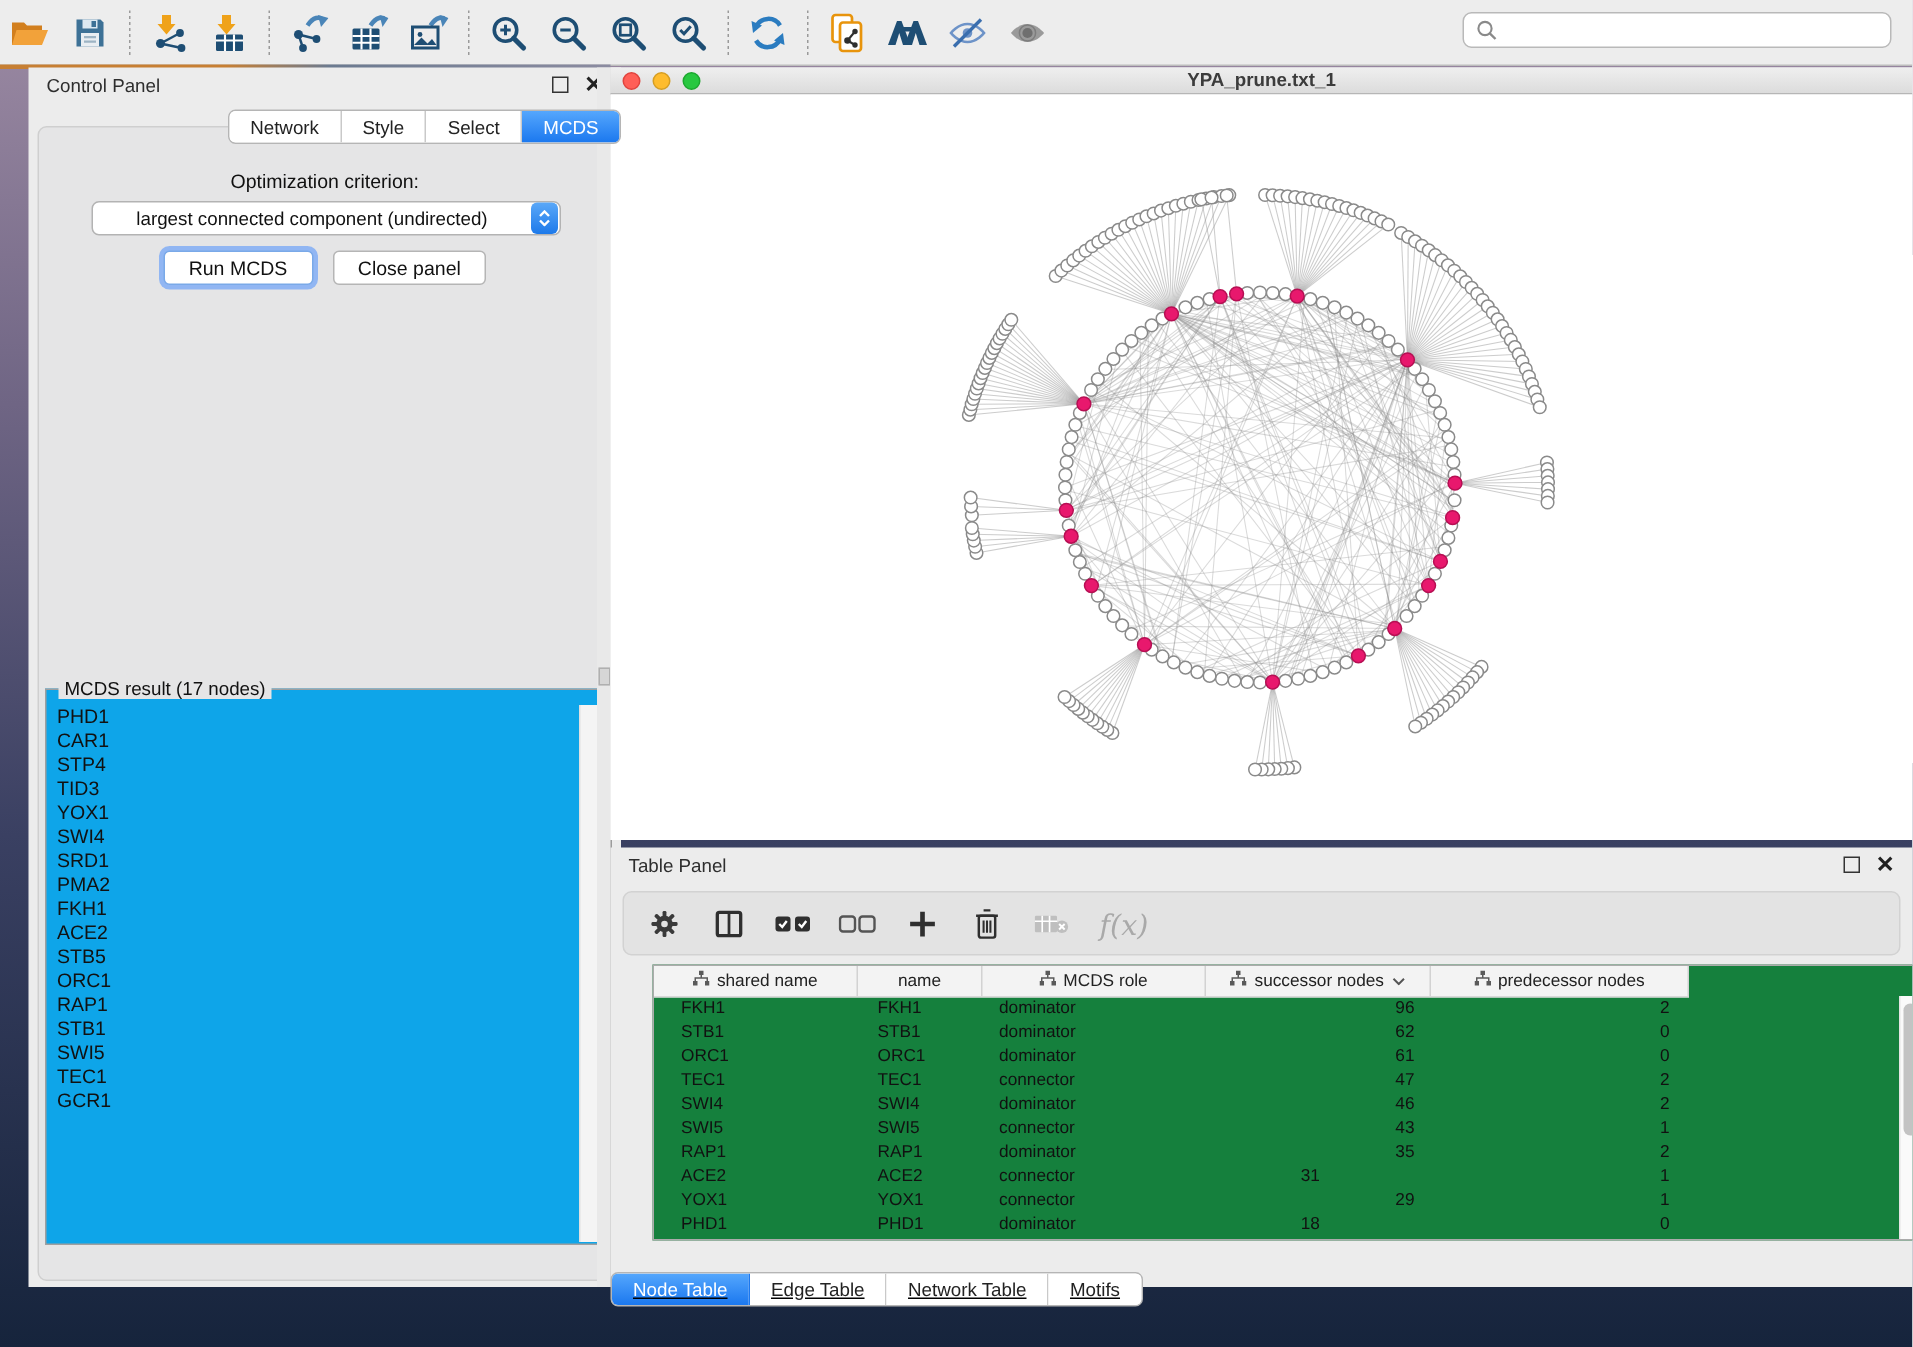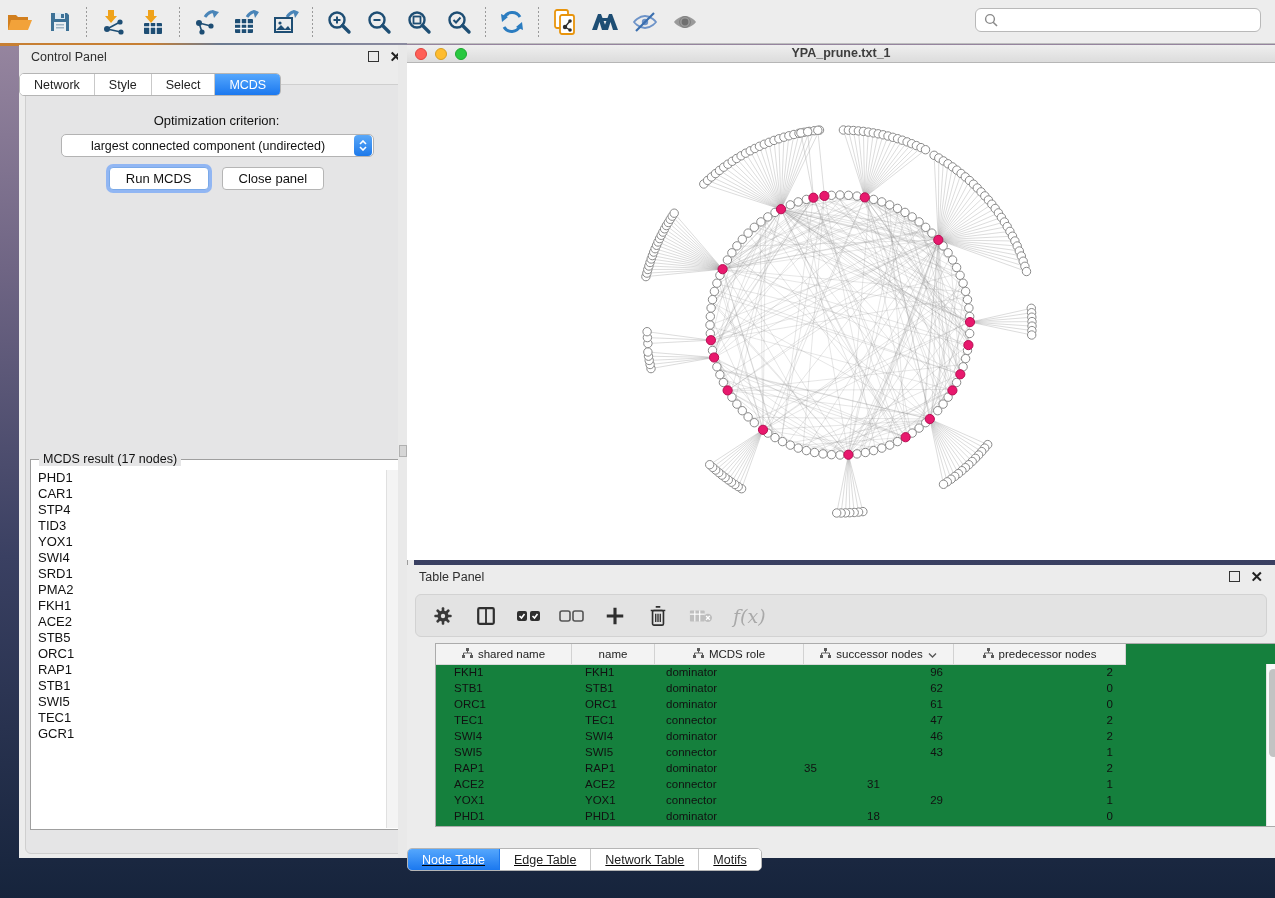--- a/index.html
+++ b/index.html
@@ -16,39 +16,39 @@
   .searchbox{position:absolute;left:975px;top:8px;width:286px;height:24px;background:#fff;
     border:1px solid #b9b9b9;border-radius:6px;display:flex;align-items:center;padding-left:8px;box-sizing:border-box;}
   .searchbox input{border:none;outline:none;flex:1;font-size:12px;background:transparent;margin-left:5px;}
   
   .panel-head{height:23px;display:flex;align-items:center;font-size:12.5px;color:#2e2e2e;padding:0 12px;}
   .panel-head .spacer{flex:1;}
   .float-ico{width:9px;height:9px;border:1.5px solid #333;display:inline-block;margin-right:10px;}
   .close-ico{font-size:15px;font-weight:bold;color:#222;line-height:9px;}
   
   .control-panel{position:absolute;left:3px;top:45px;width:395px;height:813px;background:#ececec;margin-left:16px;}
-  .cp-tabs{position:absolute;left:0;top:28px;width:100%;display:flex;justify-content:flex-start;z-index:2;}
+  .cp-tabs{position:absolute;left:0;top:28px;width:100%;display:flex;justify-content:flex-end;z-index:2;}
   .seg{display:flex;border:1px solid #b5b5b5;border-radius:5px;overflow:hidden;background:#fff;height:21px;}
   .seg .tab{padding:0 14px;font-size:12.5px;color:#222;display:flex;align-items:center;border-right:1px solid #c9c9c9;background:#fff;}
   .seg .tab:last-child{border-right:none;}
   .seg .tab.sel{background:linear-gradient(180deg,#55a7fd,#1b78ef);color:#fff;border-right-color:#1b78ef;}
   .cp-box{position:absolute;left:6px;top:39px;width:381px;height:768px;background:#e5e5e6;
     border:1px solid #cfcfcf;border-radius:6px;}
   .opt-label{position:absolute;left:0;top:68px;width:100%;text-align:center;font-size:13px;color:#111;}
   .dropdown{position:absolute;left:42px;top:89px;width:313px;height:23px;background:#fff;border:1px solid #b3b3b3;
     border-radius:5px;display:flex;align-items:center;box-sizing:border-box;font-size:12.5px;color:#111;}
   .dropdown .dd-text{flex:1;text-align:center;}
   .stepper{width:18px;height:21px;border-radius:4px;background:linear-gradient(180deg,#5aa8f8,#1d79ea);
     display:flex;flex-direction:column;align-items:center;justify-content:center;gap:1px;margin-right:1px;}
   .stepper svg{display:block;}
   .btn-row{position:absolute;left:0;top:122px;width:100%;display:flex;justify-content:center;gap:13px;}
   .pbtn{height:23px;padding:0 16px;background:#fff;border:1px solid #b5b5b5;border-radius:4px;
     font-size:13px;color:#111;font-family:"Liberation Sans",sans-serif;}
   .pbtn.focus{box-shadow:0 0 0 3px rgba(77,144,254,.55);border-color:#7aa9e8;}
-  .mcds-fieldset{position:absolute;left:11px;top:414px;width:371px;height:371px;background:#ffffff;
+  .mcds-fieldset{position:absolute;left:11px;top:414px;width:371px;height:371px;background:#0ea5e9;
     border:1px solid #9f9f9f;box-sizing:border-box;}
   .mcds-legend{position:absolute;left:8px;top:-8px;background:#e5e5e6;padding:0 4px;font-size:12.5px;color:#111;}
   .mcds-list{position:absolute;left:1px;top:10px;right:13px;bottom:1px;overflow:hidden;
     font-size:13px;color:#111;padding-left:6px;}
   .mcds-list div{height:16px;line-height:16px;}
   .mcds-scroll{position:absolute;top:10px;right:1px;bottom:1px;width:12px;background:#f4f4f4;border-left:1px solid #e0e0e0;}
   
   .vsplit{position:absolute;left:398px;top:45px;width:9px;height:813px;background:#e9e9e9;border-right:1px solid #9c9c9c;}
   .vsplit .grip{position:absolute;left:1px;top:400px;width:6px;height:10px;background:#d6d6d6;border:1px solid #b0b0b0;}
   
@@ -1121,21 +1121,21 @@
             <div class="tcell" style="width: 136px; text-align: left; padding-left: 18px;">SWI5</div>
             <div class="tcell" style="width: 83px; text-align: left; padding-left: 13px;">SWI5</div>
             <div class="tcell" style="width: 149px; text-align: left; padding-left: 11px;">connector</div>
             <div class="tcell" style="width: 150px; text-align: right; padding-right: 11px;">43</div>
             <div class="tcell" style="width: 172px; text-align: right; padding-right: 13px;">1</div>
           </div>
           <div class="trow">
             <div class="tcell" style="width: 136px; text-align: left; padding-left: 18px;">RAP1</div>
             <div class="tcell" style="width: 83px; text-align: left; padding-left: 13px;">RAP1</div>
             <div class="tcell" style="width: 149px; text-align: left; padding-left: 11px;">dominator</div>
-            <div class="tcell" style="width: 150px; text-align: left; padding-right: 11px;">35</div>
+            <div class="tcell" style="width: 150px; text-align: right; padding-right: 11px;">35</div>
             <div class="tcell" style="width: 172px; text-align: right; padding-right: 13px;">2</div>
           </div>
           <div class="trow">
             <div class="tcell" style="width: 136px; text-align: left; padding-left: 18px;">ACE2</div>
             <div class="tcell" style="width: 83px; text-align: left; padding-left: 13px;">ACE2</div>
             <div class="tcell" style="width: 149px; text-align: left; padding-left: 11px;">connector</div>
             <div class="tcell" style="width: 150px; text-align: center; padding-right: 11px;">31</div>
             <div class="tcell" style="width: 172px; text-align: right; padding-right: 13px;">1</div>
           </div>
           <div class="trow">

